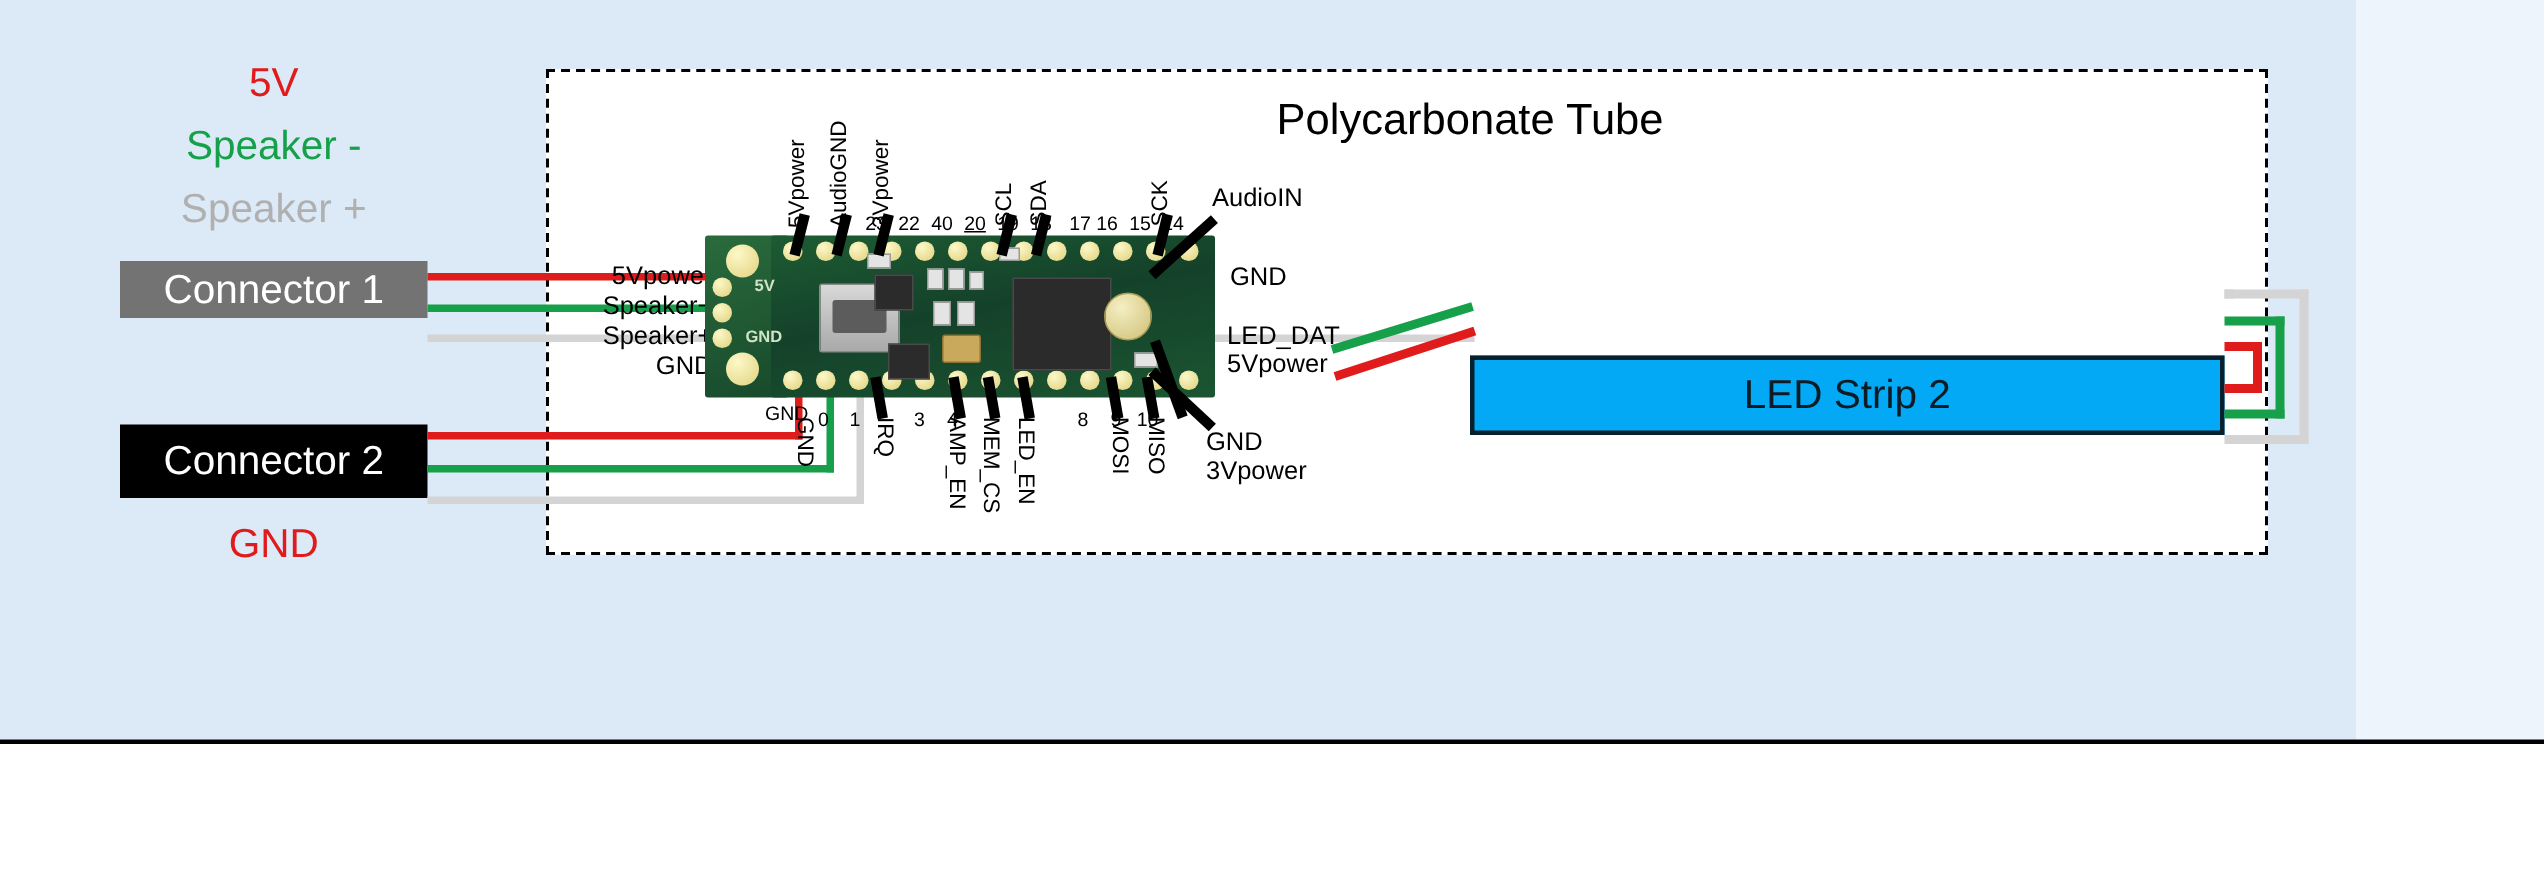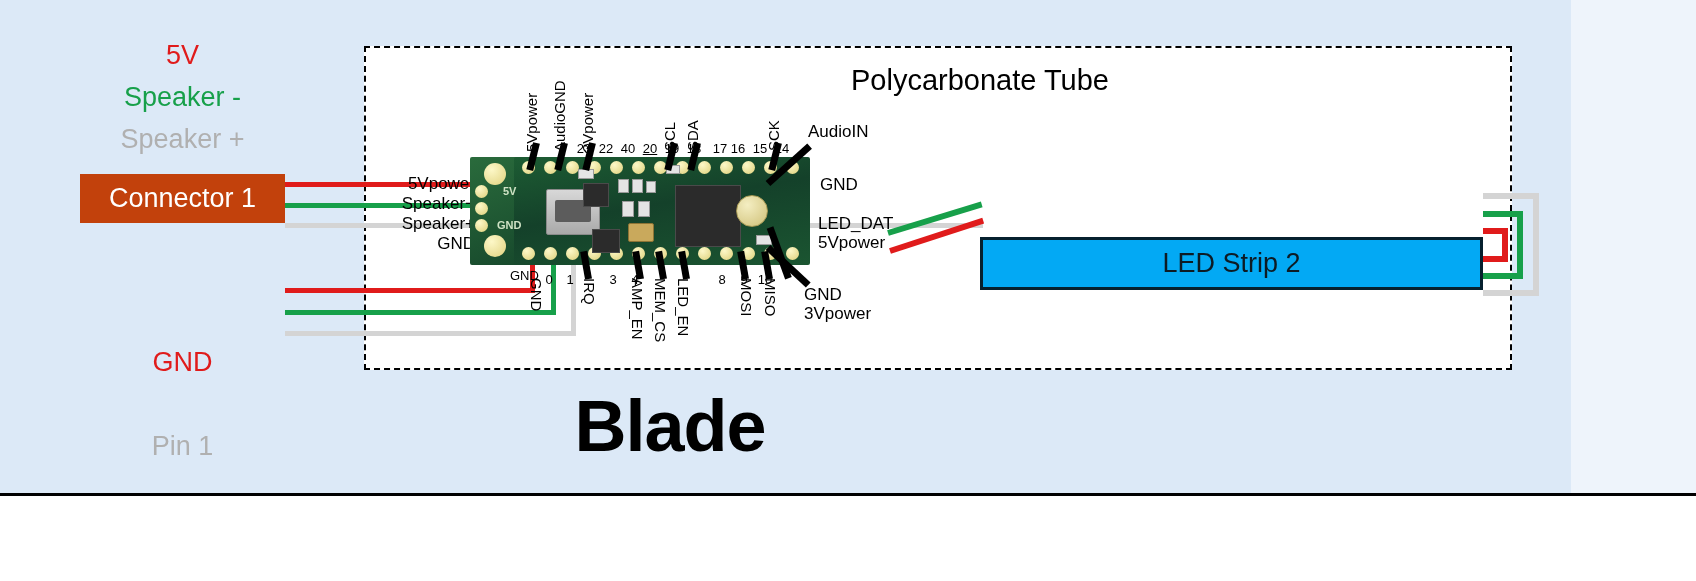--- a/index.html
+++ b/index.html
@@ -22,21 +22,21 @@
   .t5v{left:80px;top:40px;width:205px;font-size:27px;color:#e01b1b;}
   .tspkm{left:80px;top:82px;width:205px;font-size:27px;color:#17a04a;}
   .tspkp{left:80px;top:124px;width:205px;font-size:27px;color:#b0b0b0;}
   .tgnd{left:80px;top:347px;width:205px;font-size:27px;color:#e01b1b;}
   .tpin0{left:80px;top:389px;width:205px;font-size:27px;color:#17a04a;}
   .tpin1{left:80px;top:431px;width:205px;font-size:27px;color:#b0b0b0;}
 
   
   .conn{position:absolute;display:flex;align-items:center;justify-content:center;
         color:#fff;font-size:27px;}
-  .conn1{left:80px;top:174px;width:205px;height:49px;background:#c2410c;}
+  .conn1{left:80px;top:174px;width:205px;height:38px;background:#737373;}
   .conn2{left:80px;top:283px;width:205px;height:49px;background:#000000;}
 
   
   .w{position:absolute;}
 
   
   .w-c1-red{left:285px;top:182px;width:196px;height:5px;background:#e01b1b;}
   .w-c1-grn{left:285px;top:203px;width:190px;height:5px;background:#17a04a;}
   .w-c1-gry{left:285px;top:223px;width:190px;height:5px;background:#d4d4d4;}
 
@@ -123,23 +123,25 @@
   <div class="right-white"></div>
 
   <div class="lbl t5v">5V</div>
   <div class="lbl tspkm">Speaker -</div>
   <div class="lbl tspkp">Speaker +</div>
 
   <div class="conn conn1">
     <span>Connector 1</span>
   </div>
 
+  <div class="conn conn2">
+    <span>Connector 2</span>
+  </div>
 
   <div class="lbl tgnd">GND</div>
-  <div class="lbl tpin1">Pin 1</div>
 
   <div class="tube"></div>
   <div class="tube-title">Polycarbonate Tube</div>
 
   <div class="w w-c1-red"></div>
   <div class="w w-c1-grn"></div>
   <div class="w w-c1-gry"></div>
 
   <div class="w w-c2-red-h"></div>
   <div class="w w-c2-red-v"></div>
@@ -290,16 +292,15 @@
 
   <div class="feed" style="left:888px;top:230px;width:98px;background:#17a04a;transform:rotate(-17deg);"></div>
   <div class="feed" style="left:890px;top:248px;width:98px;background:#e01b1b;transform:rotate(-18deg);"></div>
 
   <div class="loop loop-gry"></div>
   <div class="loop loop-grn"></div>
   <div class="loop loop-red"></div>
 
   <div style="position:absolute;left:1483px;top:193px;width:6px;height:6px;background:#d4d4d4;"></div>
 
-  <div class="blade">Blade</div>
 
   <div class="bottom-rule"></div>
 </div>
 
 </body></html>

